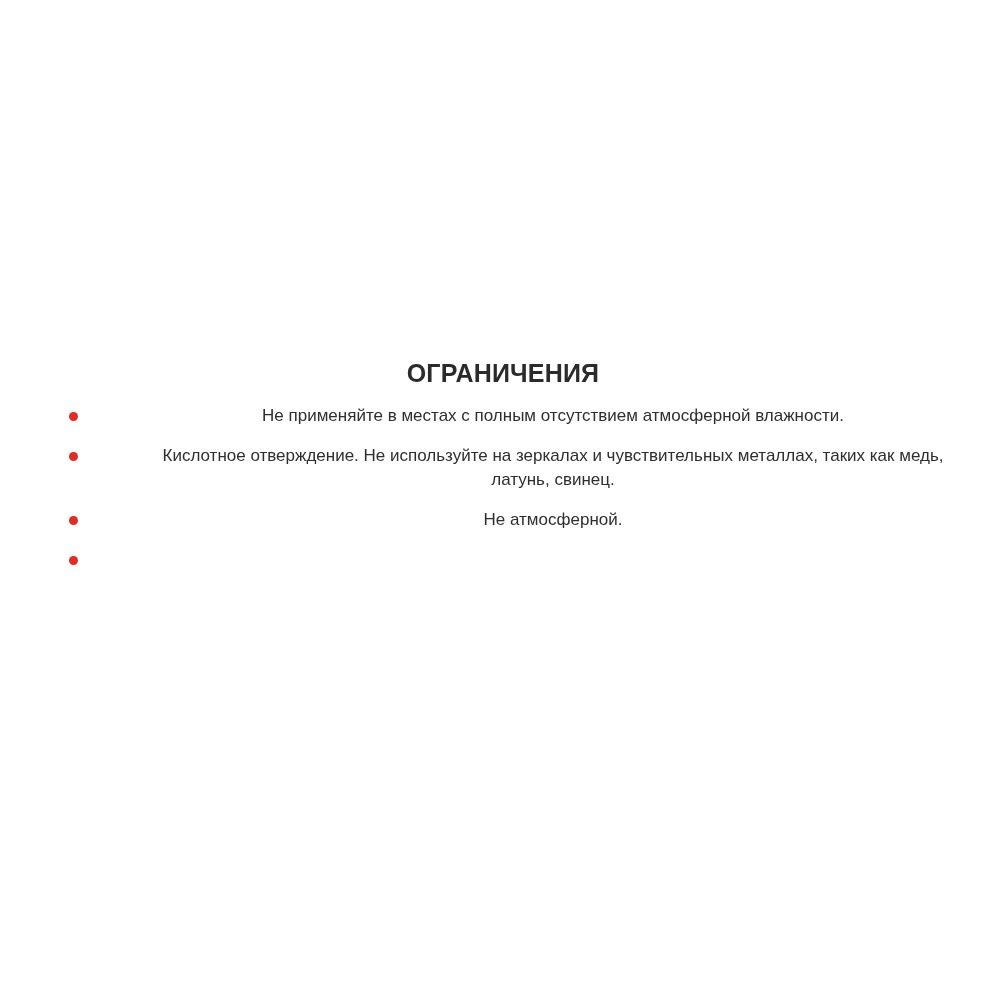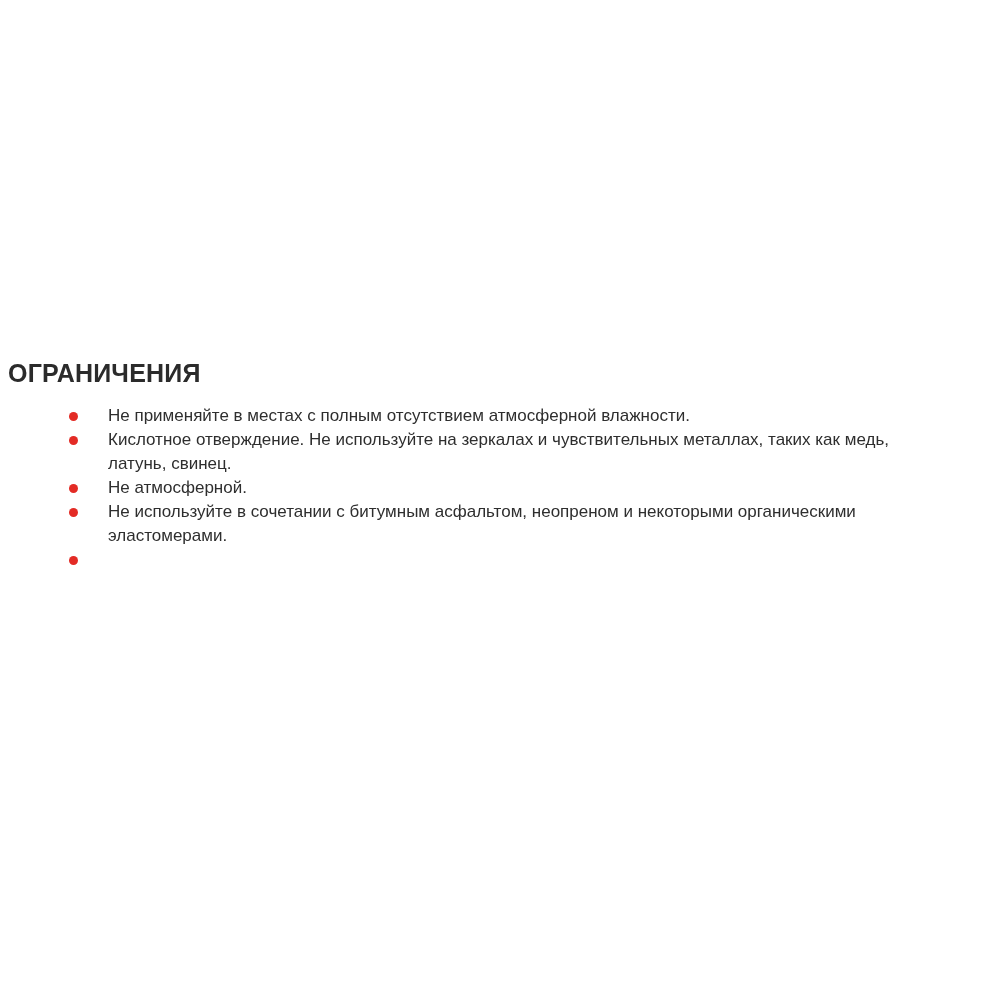--- a/index.html
+++ b/index.html
@@ -1,15 +1,15 @@
 <!DOCTYPE html>
 <html lang="ru" style="--bg-color: #ffffff; --heading-color: #2b2b2b; --text-color: #2e2e2e; --bullet-color: #e32b25;"><head>
 <meta charset="utf-8">
 <style>
-  * { box-sizing: border-box; }
+  * { box-sizing: border-box; text-align: center; }
   html, body {
     margin: 0;
     padding: 0;
     background: #ffffff;
   }
   .page {
     position: relative;
     width: 1000px;
     height: 1000px;
     background: var(--bg-color, #ffffff);
@@ -36,20 +36,21 @@
     padding: 0;
     width: 990px;
   }
   ul.restrictions-list > li {
     position: relative;
     padding-left: 100px;
     font-size: 17px;
     line-height: 24px;
     color: var(--text-color, #2e2e2e);
     white-space: nowrap;
+    margin-top: 16px;
   }
   .bullet {
     position: absolute;
     left: 61px;
     top: 8px;
     width: 9px;
     height: 9px;
     border-radius: 50%;
     background: var(--bullet-color, #e32b25);
   }
@@ -68,20 +69,16 @@
         <li>
           <span class="bullet"></span>
           <div>Кислотное отверждение. Не используйте на зеркалах и чувствительных металлах, таких как медь,<br>латунь, свинец.</div>
         </li>
         <li>
           <span class="bullet"></span>
           <div>Не атмосферной.</div>
         </li>
         <li>
           <span class="bullet"></span>
-          <div>Не используйте в сочетании с битумным асфальтом, неопреном и некоторыми органическими<br>эластомерами.</div>
-        </li>
-        <li>
-          <span class="bullet"></span>
         </li>
       </ul>
   </section>
 </div>
 
 </body></html>

